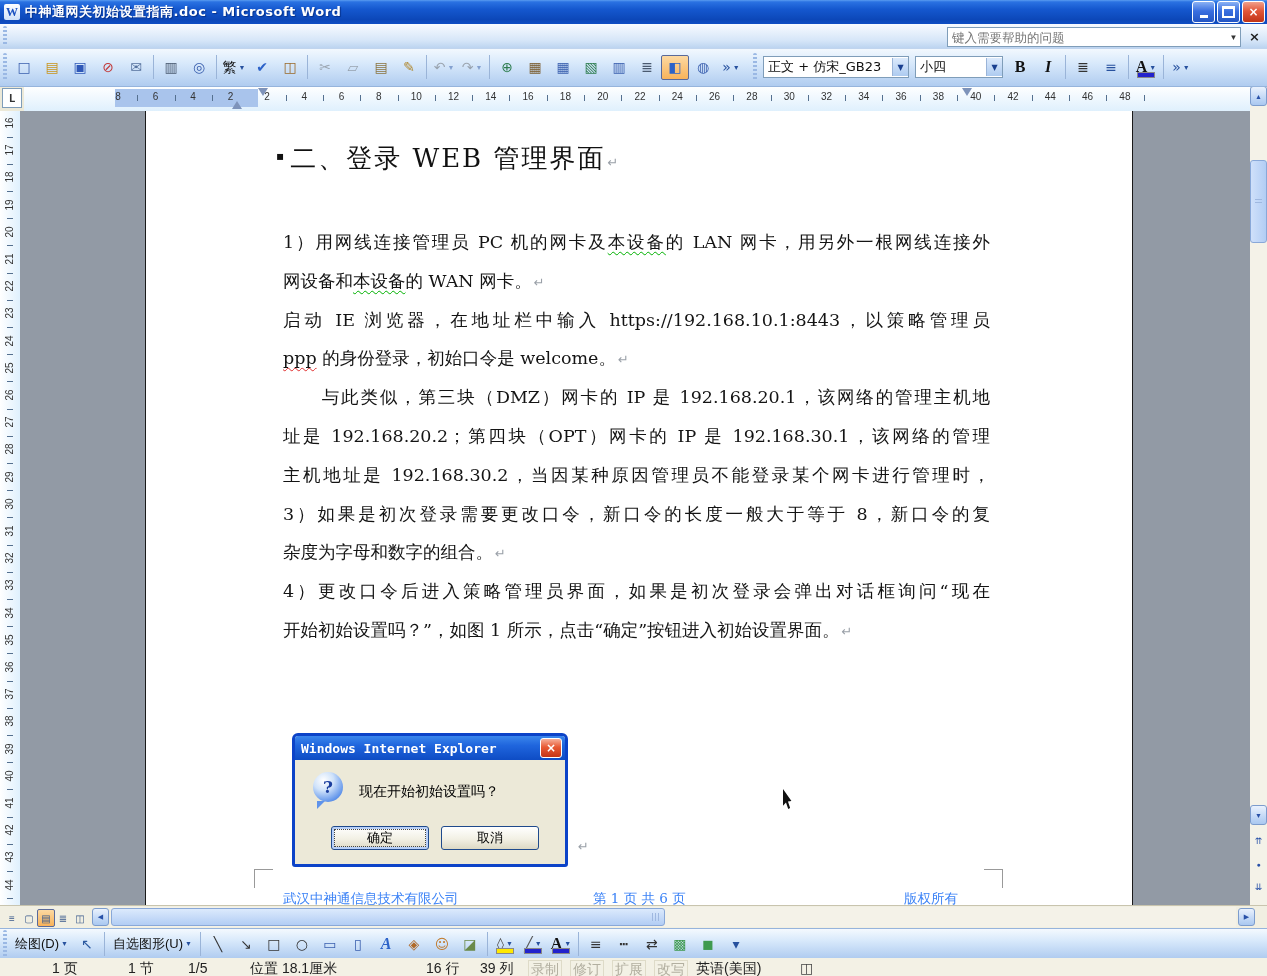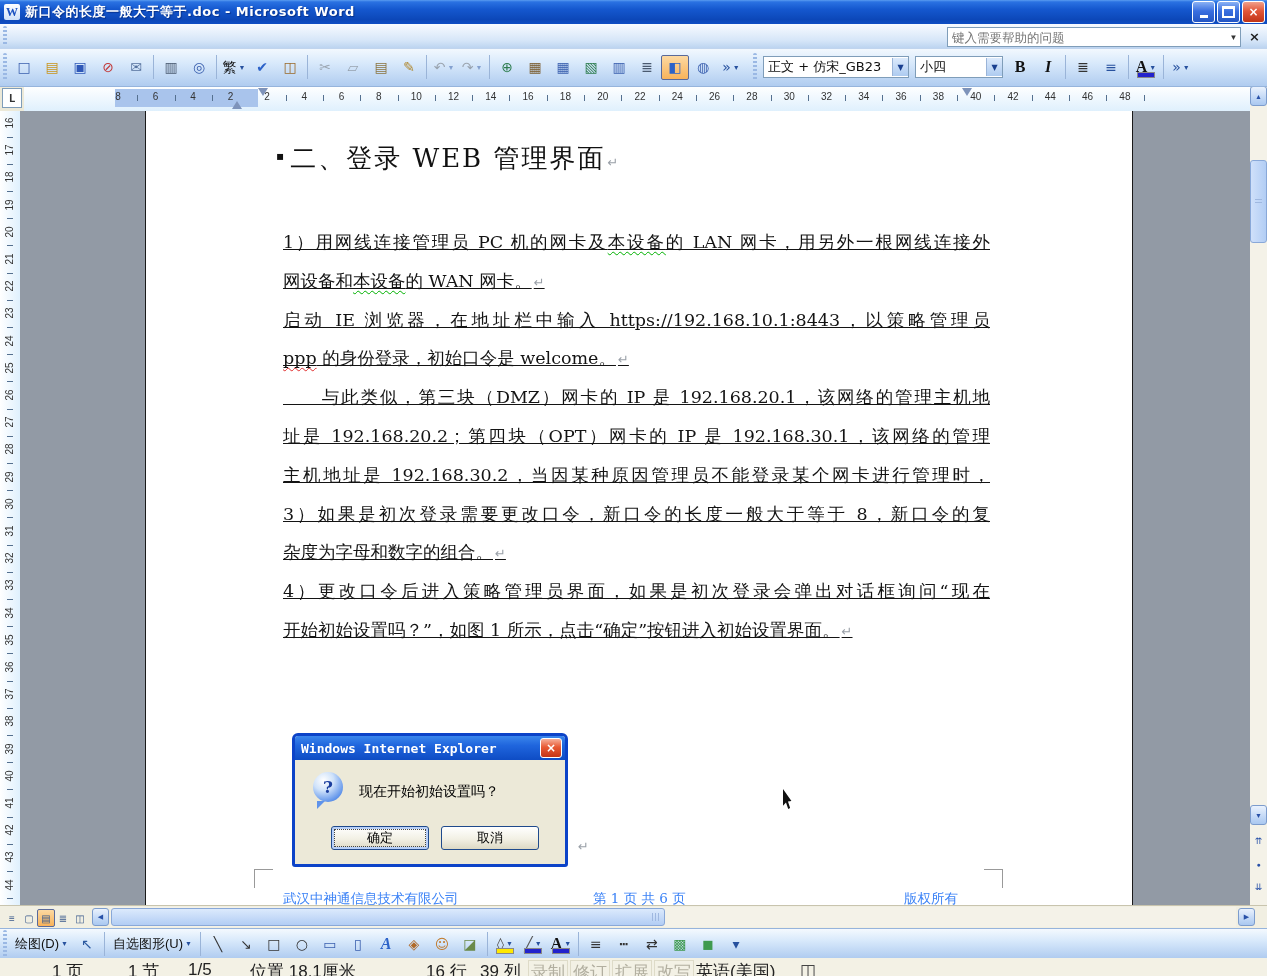--- a/index.html
+++ b/index.html
@@ -78,21 +78,21 @@
 
   
   .docarea{position:absolute;left:20px;top:111px;width:1230px;height:794px;background:#929aa5;overflow:hidden;}
   .page{position:absolute;left:125px;top:0;width:986px;height:794px;background:#fff;
     border-left:1px solid #1a1a1a;border-right:1px solid #1a1a1a;overflow:hidden;}
   .heading{position:absolute;left:130px;top:30px;font:26px "DejaVu Serif","DejaVu Sans",serif;color:#111;
     letter-spacing:2px;white-space:nowrap;}
   .hbullet{font-size:12px;vertical-align:7px;margin-right:6px;letter-spacing:0;}
   .mark{color:#9aa0a8;font-size:13px;letter-spacing:0;margin-left:2px;font-family:"DejaVu Sans",sans-serif;}
   #doc-lines{position:absolute;left:137px;top:112px;width:707px;
-    font:17.5px/38.8px "DejaVu Serif","DejaVu Sans",serif;color:#141414;text-decoration:underline;}
+    font:17.5px/38.8px "DejaVu Serif","DejaVu Sans",serif;color:#141414;}
   .dl{height:38.8px;overflow:hidden;text-align:left;}
   .dl.fill{text-align:justify;text-align-last:justify;}
   .wg{text-decoration:underline wavy #00b000;text-decoration-skip-ink:none;text-underline-offset:3px;
       text-decoration-thickness:1px;}
   .wr{text-decoration:underline wavy #e03030;text-decoration-skip-ink:none;text-underline-offset:3px;
       text-decoration-thickness:1px;}
   
   .fig{position:absolute;left:146px;top:622px;width:270px;height:128px;border:3px solid #0c43c8;
     border-radius:6px 6px 3px 3px;background:#ece9d8;}
   .figtitle{height:24px;background:linear-gradient(180deg,#3a86ec,#1f65dd 40%,#0e4cc4);
@@ -142,35 +142,35 @@
     background:repeating-linear-gradient(90deg,#9fb8e0 0 1px,rgba(0,0,0,0) 1px 3px);}
 
   
   .drawbar{position:absolute;left:0;top:928px;width:1267px;height:30px;
     background:linear-gradient(180deg,#f4f9fe,#d8e9fb 40%,#b0ccf0);border-top:1px solid #96b4dc;
     display:flex;align-items:center;z-index:7;box-sizing:border-box;}
   .dlabel{font-size:13px;color:#111;padding:2px 5px;display:flex;align-items:center;white-space:nowrap;}
 
   
   .statusbar{position:absolute;left:0;top:958px;width:1267px;height:18px;background:#f3f1e5;
-    font-size:17px;color:#222;z-index:7;}
+    font-size:14px;color:#222;z-index:7;}
   .stitem{position:absolute;top:2px;white-space:nowrap;}
   .sttoggle{position:absolute;top:2px;color:#b2afa0;white-space:nowrap;border:1px solid #dedbc8;padding:0 2px;}
 
   
   .pointer{position:absolute;left:783px;top:789px;width:13px;height:20px;background:#111;z-index:60;
     clip-path:polygon(0% 0%,0% 84%,23% 67%,40% 100%,55% 95%,38% 62%,65% 60%);
     filter:drop-shadow(0 0 1px #fff) drop-shadow(0 0 1px #fff);}
 </style>
 </head>
 <body>
 
 <div class="titlebar">
   <span class="appicon">W</span>
-  <span class="wtitle">新口令的长度一般大于等于.doc - Microsoft Word</span>
+  <span class="wtitle">中神通网关初始设置指南.doc - Microsoft Word</span>
   <span class="winbtn min"></span>
   <span class="winbtn max"></span>
   <span class="winbtn close">×</span>
 </div>
 
 <div class="menubar">
   <span class="thandle"></span>
   <div class="helpwrap">
     <input placeholder="键入需要帮助的问题" style="">
     <span class="hdd">▼</span>

